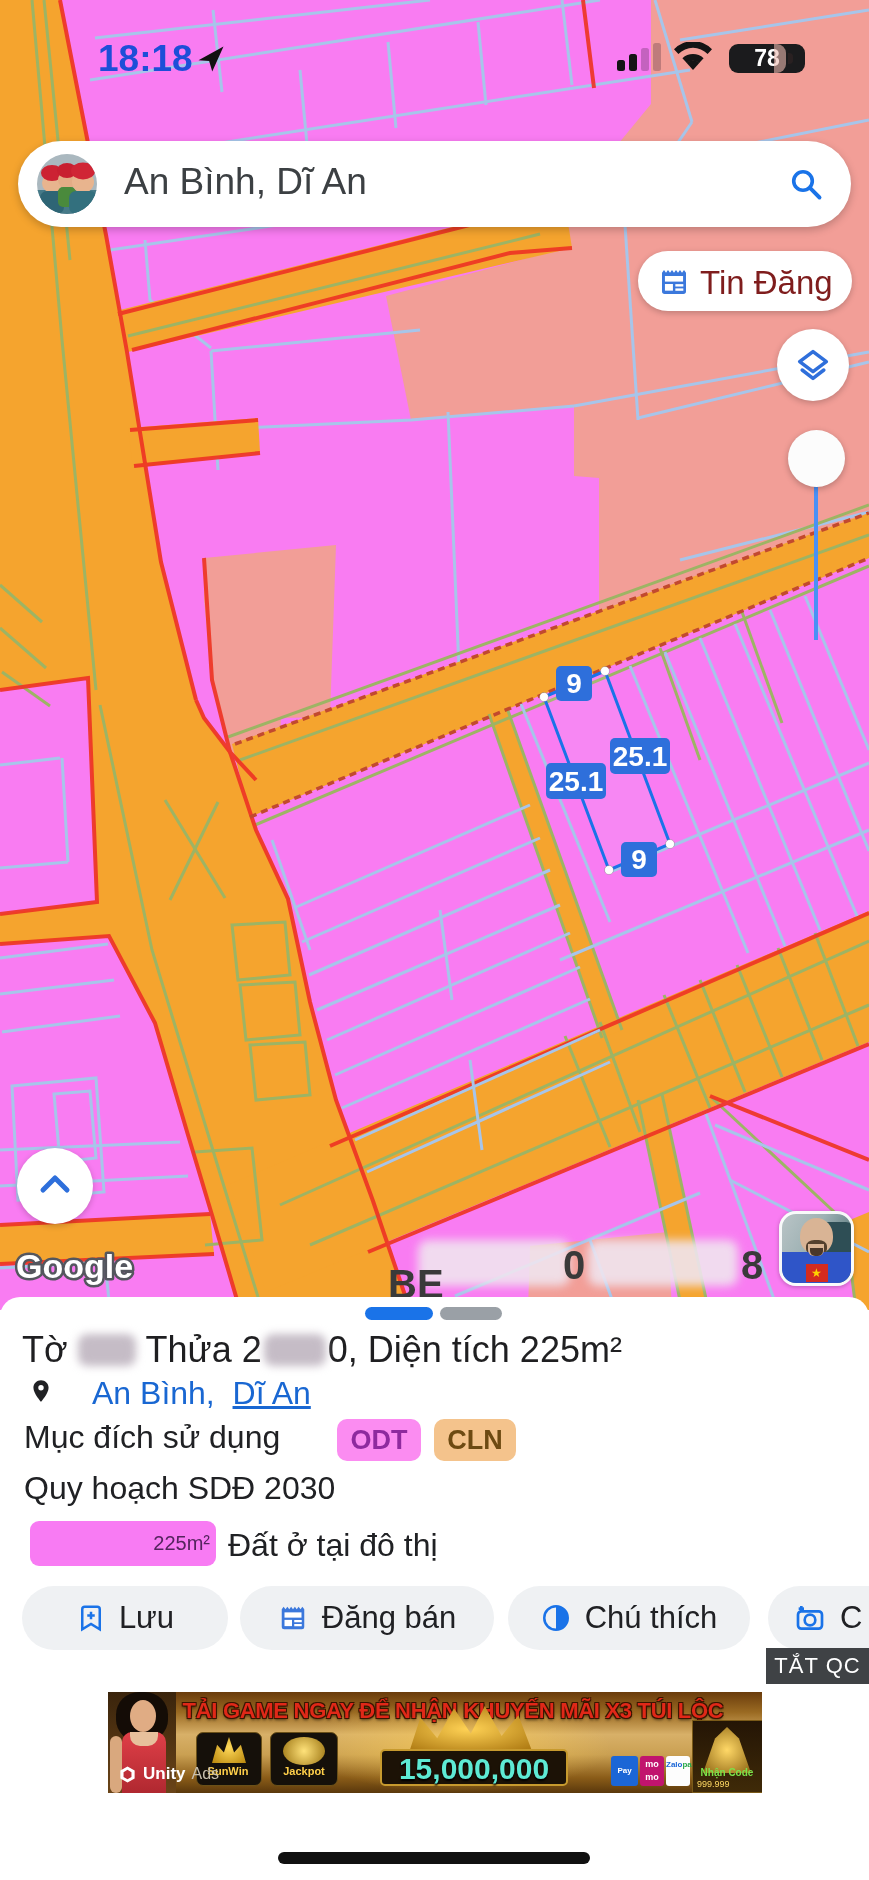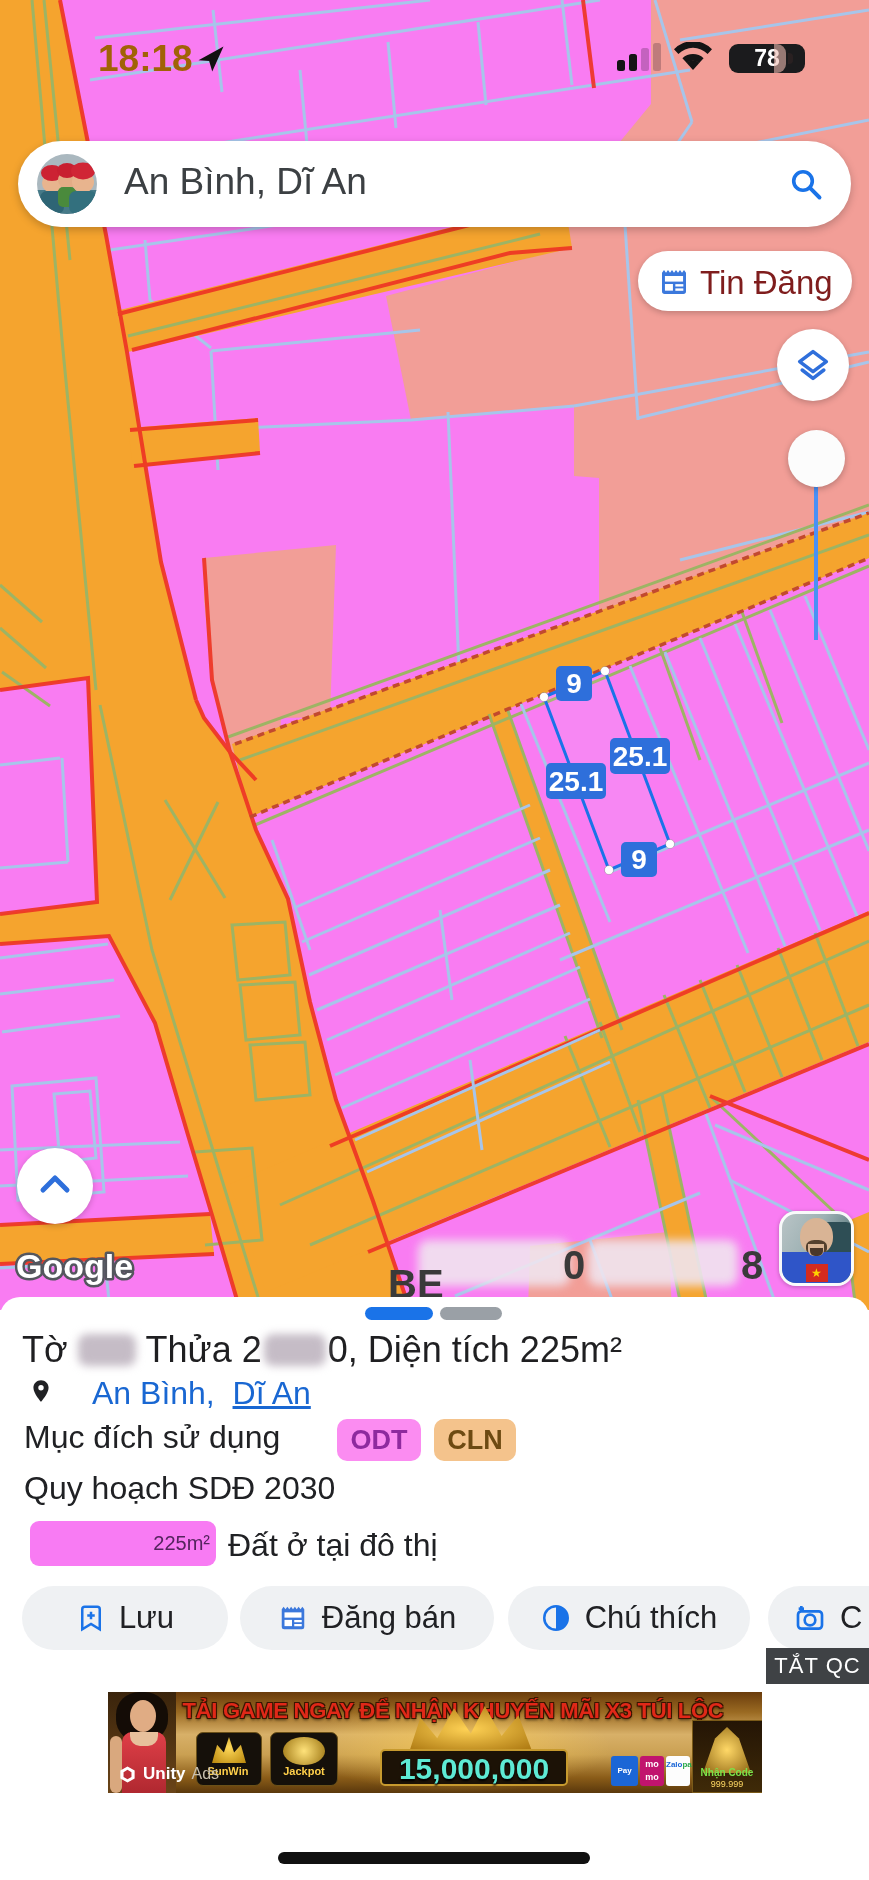--- a/index.html
+++ b/index.html
@@ -188,21 +188,21 @@
 <text x="640" y="766">25.1</text>
 
 <rect x="546" y="763" width="60" height="36" rx="5" fill="#2E6FDB"></rect>
 <text x="576" y="791">25.1</text>
 
 <rect x="621" y="842" width="36" height="35" rx="5" fill="#2E6FDB"></rect>
 <text x="639" y="869">9</text>
 </g>
 </svg>
 
-<div class="abs" style="left:98px;top:38px;font-size:37px;font-weight:bold;color:#a16207;letter-spacing:0px;">18:18</div>
+<div class="abs" style="left:98px;top:38px;font-size:37px;font-weight:bold;color:#1d4ed8;letter-spacing:0px;">18:18</div>
 
 <svg class="abs" style="left:196px;top:44px" width="30" height="30" viewBox="0 0 24 24">
       <path d="M2 13 L22 2 L13 22 L10.5 13.5 Z" fill="#111"></path>
     </svg>
 
 <svg class="abs" style="left:617px;top:43px" width="46" height="30" viewBox="0 0 46 30">
 <rect x="0" y="17" width="8" height="11" rx="2.5" fill="#141414"></rect>
 <rect x="12" y="11" width="8" height="17" rx="2.5" fill="#141414"></rect>
 <rect x="24" y="5" width="8" height="23" rx="2.5" fill="rgba(40,20,40,0.25)"></rect>
 <rect x="36" y="0" width="8" height="28" rx="2.5" fill="rgba(40,20,40,0.25)"></rect>
@@ -408,18 +408,18 @@
 
 <div class="abs" style="left:503px;top:64px;width:27px;height:30px;background:#1b66d6;border-radius:3px;color:#fff;font-size:8px;text-align:center;line-height:30px;font-weight:bold;">Pay</div>
 
 <div class="abs" style="left:532px;top:64px;width:24px;height:30px;background:#c1146e;border-radius:3px;color:#fff;font-size:9px;font-weight:bold;text-align:center;line-height:13px;padding-top:2px;box-sizing:border-box;">mo<br>mo</div>
 
 <div class="abs" style="left:558px;top:64px;width:24px;height:30px;background:#fdfdfd;border-radius:3px;color:#1b66d6;font-size:8px;font-weight:bold;text-align:center;line-height:12px;padding-top:3px;box-sizing:border-box;">Zalo<span style="color:#28a84a;">pay</span></div>
 
 <div class="abs" style="left:584px;top:28px;width:72px;height:73px;background:linear-gradient(180deg,#241505,#3f2a08);border:1px solid #7a5a18;box-sizing:border-box;">
 <div class="abs" style="left:10px;top:6px;width:48px;height:46px;background:radial-gradient(circle,#ffd867,#8a6210);clip-path:polygon(0 100%,25% 25%,50% 0,75% 25%,100% 100%);"></div>
 <div class="abs" style="left:4px;top:46px;width:60px;height:12px;font-size:10px;font-weight:bold;color:#7ae24a;text-align:center;">Nhận Code</div>
-<div class="abs" style="left:4px;top:58px;width:60px;height:12px;font-size:9px;color:#ffd964;text-align:center;">999.999</div>
+<div class="abs" style="left:4px;top:58px;width:60px;height:12px;font-size:9px;color:#ffd964;">999.999</div>
 </div>
 </div>
 
 <div class="abs" style="left:278px;top:1852px;width:312px;height:12px;border-radius:6px;background:#111;"></div>
 </div>
 
 </body></html>

